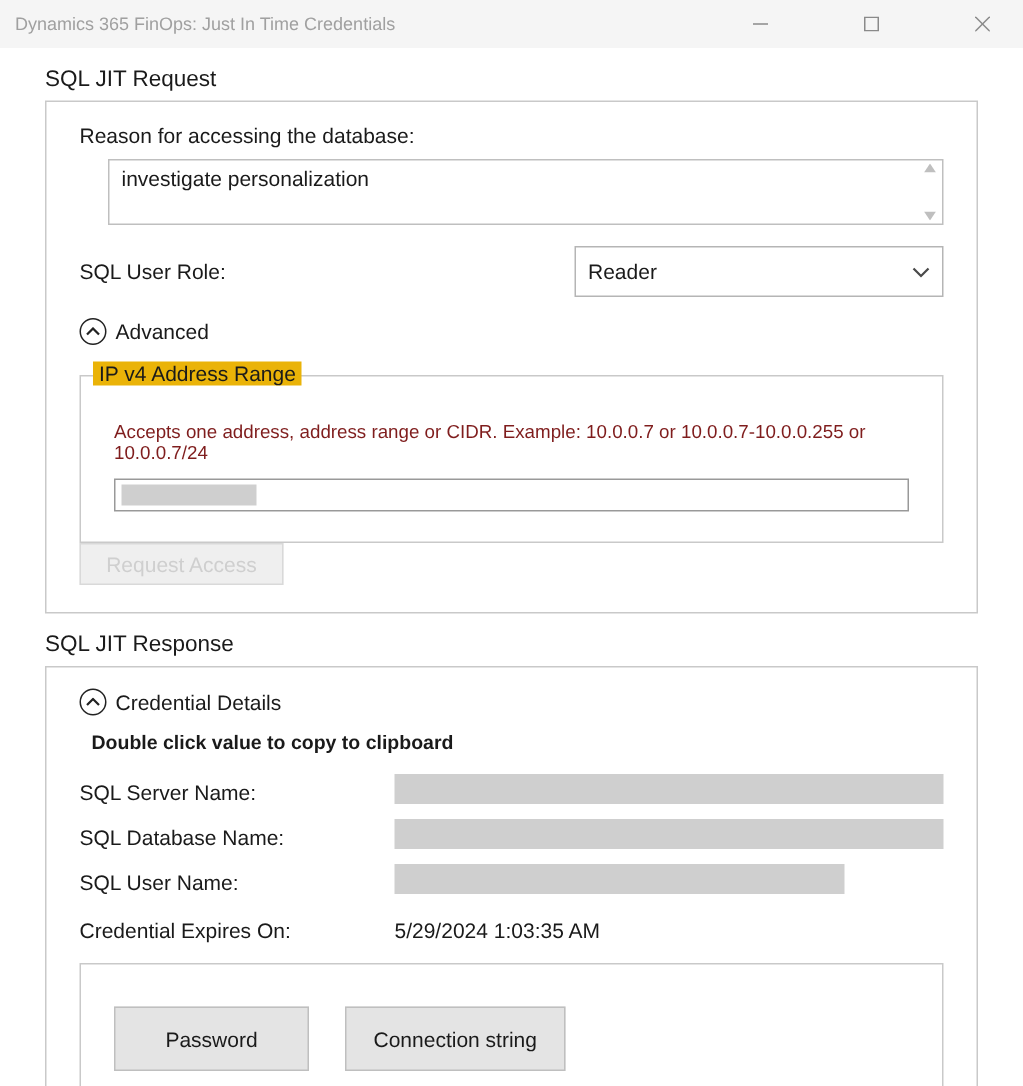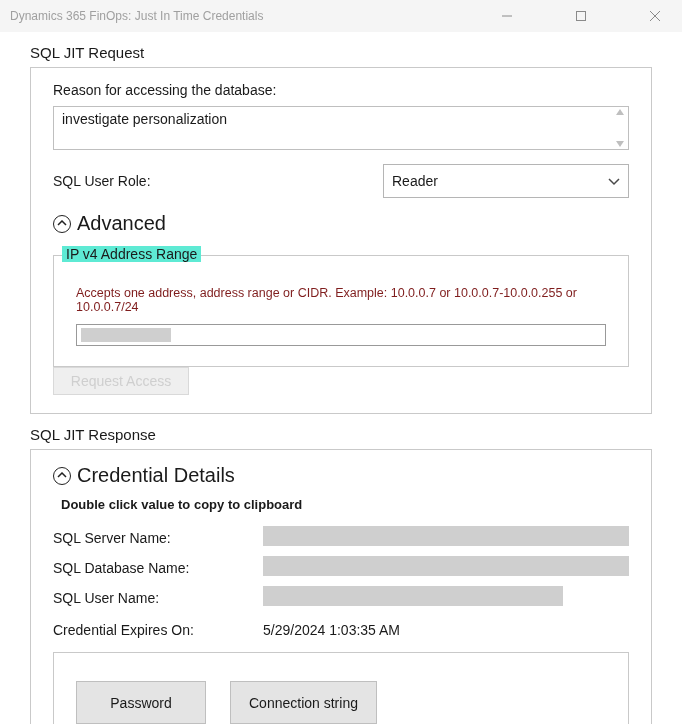--- a/index.html
+++ b/index.html
@@ -46,20 +46,21 @@
     font-size: 14px;
     margin-bottom: 8px;
     display: block;
     color: #1a1a1a;
   }
   .textarea-wrap {
     position: relative;
     border: 1px solid #bfbfbf;
     height: 44px;
     display: flex;
+    margin-left: 19px;
   }
   .textarea-content {
     flex: 1;
     padding: 4px 8px;
     font-size: 14px;
   }
   .textarea-scroll {
     width: 16px;
     display: flex;
     flex-direction: column;
@@ -95,32 +96,32 @@
     margin-top: 14px;
     gap: 6px;
   }
   .exp-circle {
     width: 18px; height: 18px;
     border: 1.5px solid #222;
     border-radius: 50%;
     display: flex; align-items: center; justify-content: center;
   }
   .exp-circle svg { display:block; }
-  .exp-label { font-size: 20px; }
+  .exp-label { font-size: 14px; }
   .advanced-box {
     border: 1px solid #c9c9c9;
     padding: 30px 22px 20px 22px;
     margin-top: 20px;
     position: relative;
   }
   .fieldset-legend {
     position: absolute;
     top: -10px;
     left: 8px;
-    background: #5eead4;
+    background: #eab308;
     padding: 0 4px;
     font-size: 14px;
   }
   .hint {
     font-size: 12.5px;
     font-weight: 400;
     color: #7f1d1d;
     margin-bottom: 10px;
   }
   .ip-input {

